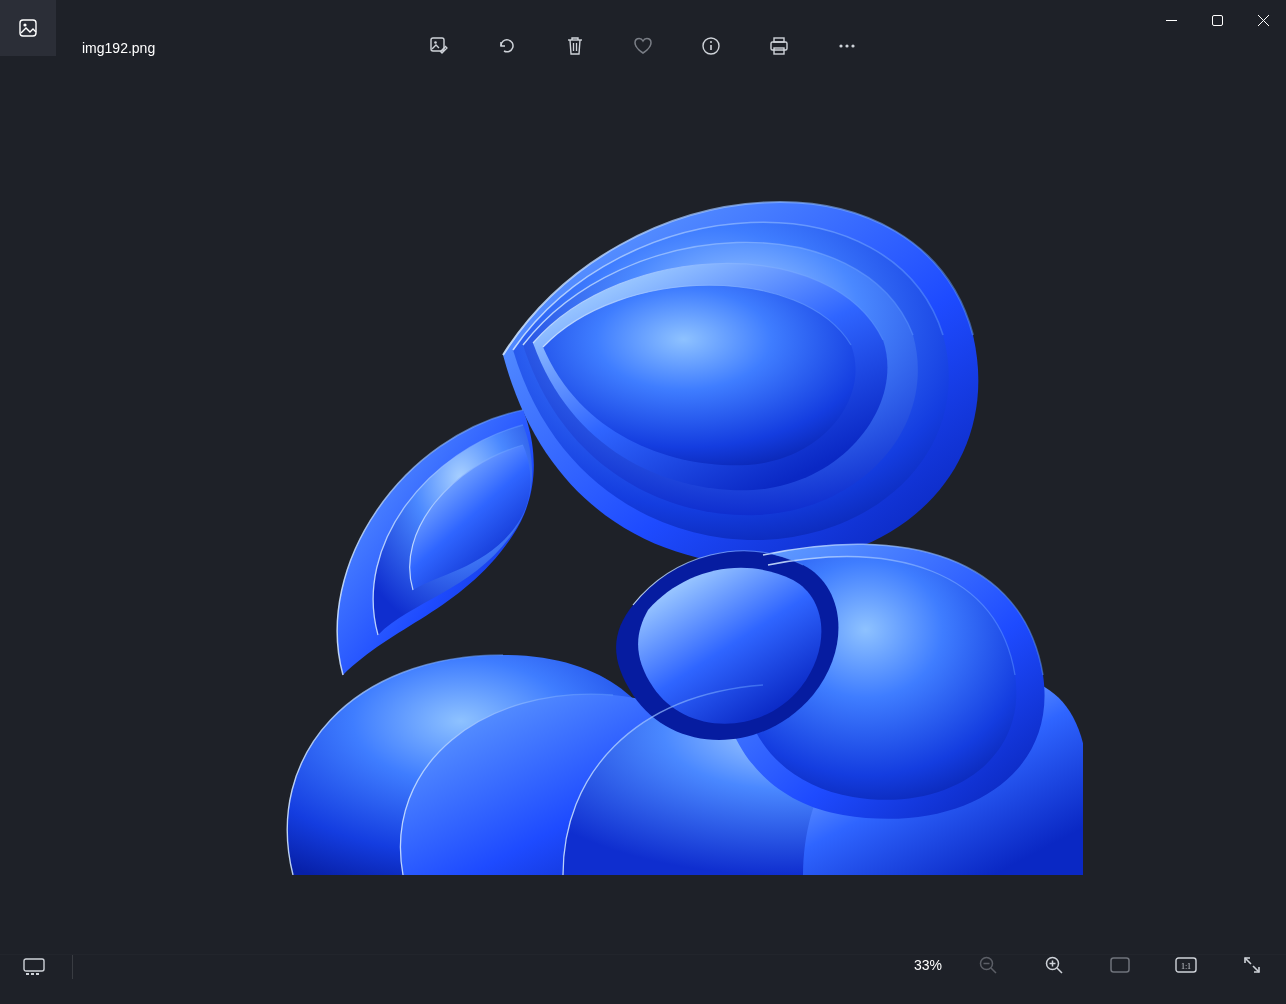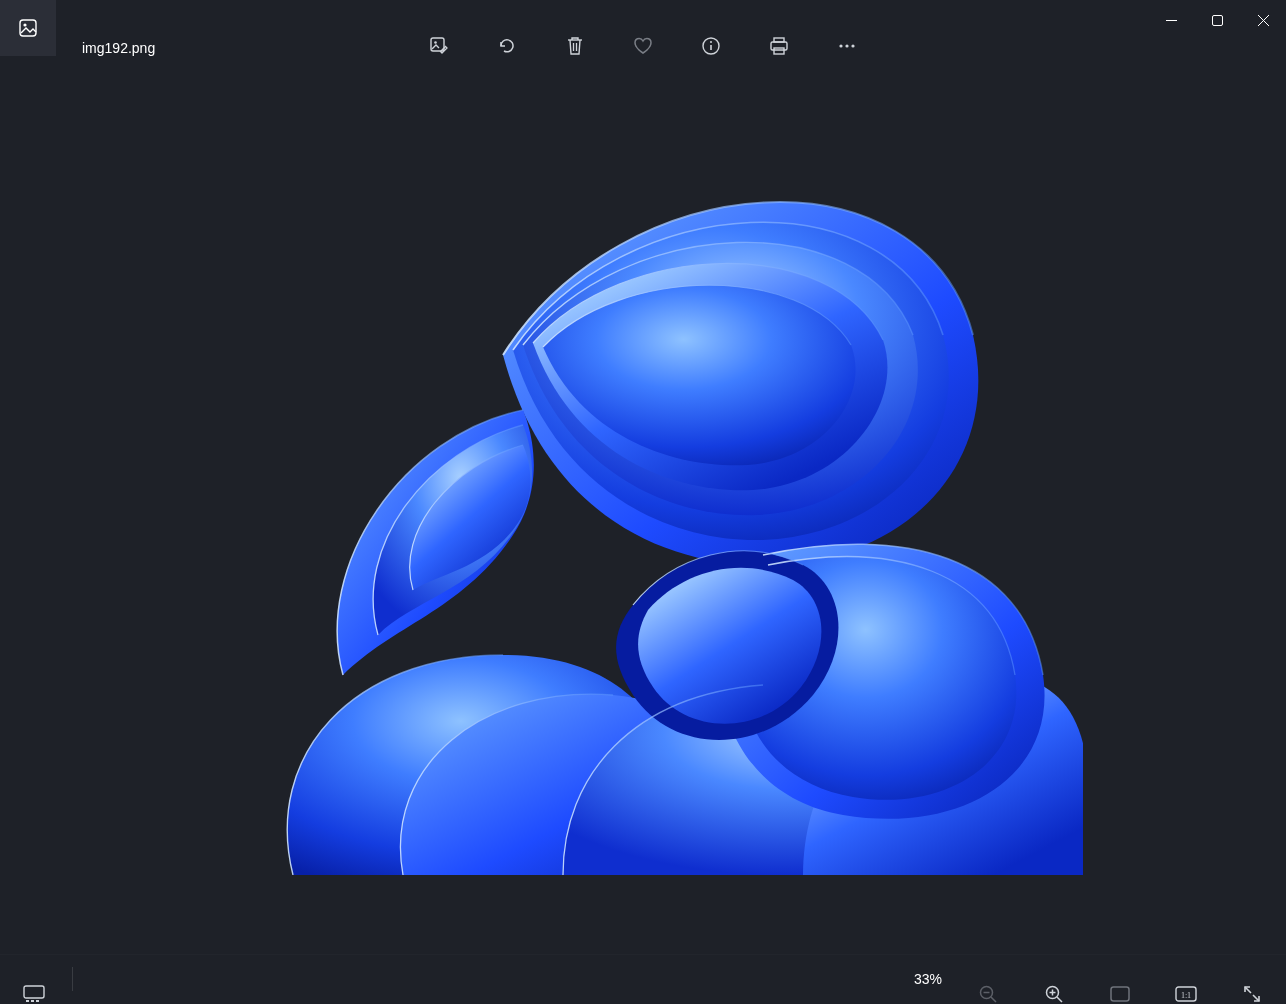--- a/index.html
+++ b/index.html
@@ -42,21 +42,20 @@
       gap: 28px;
     }
     .icon-btn {
       width: 40px;
       height: 20px;
       display: flex;
       align-items: center;
       justify-content: center;
       cursor: pointer;
       color: #5eead4;
-      margin-top: 30px;
     }
     .win-controls {
       position: absolute;
       right: 0;
       top: 0;
       display: flex;
     }
     .win-btn {
       width: 46px;
       height: 40px;
@@ -76,21 +75,21 @@
     .image-area {
       width: 100%;
       height: 100%;
       display: flex;
       align-items: center;
       justify-content: center;
     }
     .bottom-bar {
       height: 50px;
       display: flex;
-      align-items: flex-end;
+      align-items: flex-start;
       padding: 0 14px;
       flex-shrink: 0;
       border-top: 1px solid rgba(255,255,255,0.02);
       gap: 36px;
     }
     .bottom-left {
       display: flex;
       align-items: center;
       gap: 18px;
     }

